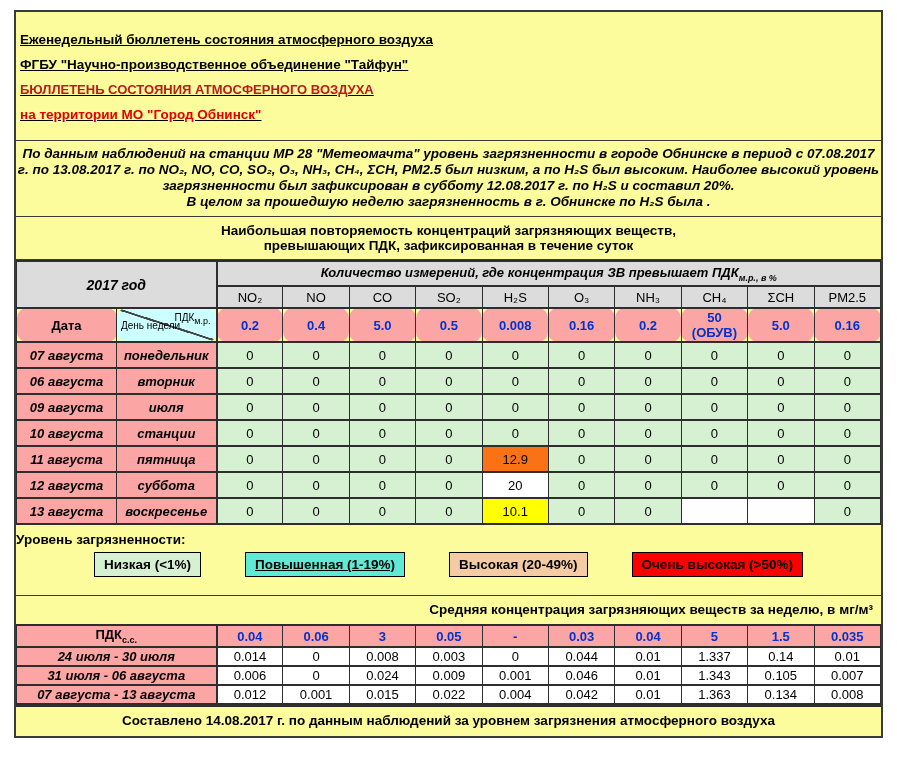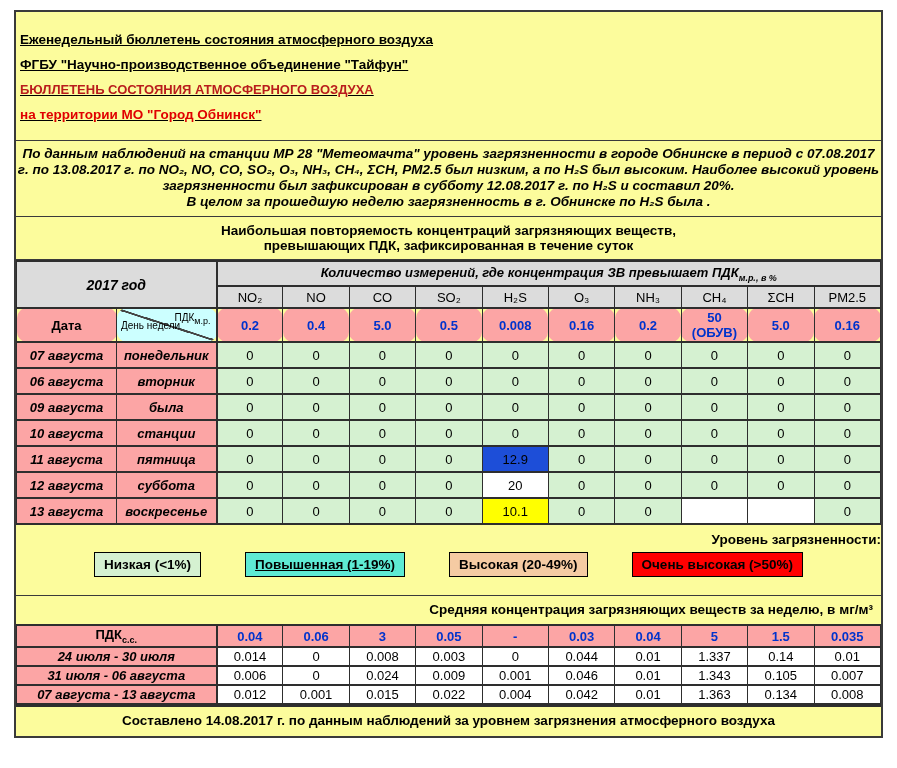--- a/index.html
+++ b/index.html
@@ -42,21 +42,21 @@
   tr.r-data td { height:26px; }
   tr.r-wrow td { height:19px; }
 
   
   td.diag { background-color:#CCFFFF; padding:0; position:relative;
     background-image:linear-gradient(to top right, transparent calc(50% - 1px), #444 calc(50% - 1px), #444 calc(50% + 1px), transparent calc(50% + 1px)); }
   .diag-top    { position:absolute; top:3px; right:5px; font-size:10px; }
   .diag-bottom { position:absolute; bottom:10px; left:4px; font-size:10px; }
 
   
-  .legend { border-bottom:1px solid #3a3a3a; padding:4px 0 18px; text-align:right; }
+  .legend { border-bottom:1px solid #3a3a3a; padding:4px 0 18px; text-align:left; }
   .legend-title { font-weight:bold; font-size:13.5px; margin:3px 0 5px; }
   .legend-row { display:flex; justify-content:center;gap:44px; }
   .legend-item { border:1px solid #000; padding:4px 9px; font-weight:bold; font-size:13.5px; color:#000; }
 
   .avg-head { padding:6px 8px 7px; text-align:right; font-weight:bold; font-size:13.5px; }
   .footer { padding:5px 8px 7px; text-align:center; font-weight:bold; font-size:13.5px; line-height:17px; }
   .footer p { margin:0; }
 </style>
 </head>
 <body>
@@ -151,21 +151,21 @@
           <td class="green">0</td>
           <td class="green">0</td>
           <td class="green">0</td>
           <td class="green">0</td>
           <td class="green">0</td>
           <td class="green">0</td>
           <td class="green">0</td>
         </tr>
         <tr class="r-data">
           <td class="cyan datec">09 августа</td>
-          <td class="cyan dayc">была</td>
+          <td class="cyan dayc">июля</td>
           <td class="green thickL">0</td>
           <td class="green">0</td>
           <td class="green">0</td>
           <td class="green">0</td>
           <td class="green">0</td>
           <td class="green">0</td>
           <td class="green">0</td>
           <td class="green">0</td>
           <td class="green">0</td>
           <td class="green">0</td>
@@ -184,21 +184,21 @@
           <td class="green">0</td>
           <td class="green">0</td>
         </tr>
         <tr class="r-data">
           <td class="cyan datec">11 августа</td>
           <td class="cyan dayc">пятница</td>
           <td class="green thickL">0</td>
           <td class="green">0</td>
           <td class="green">0</td>
           <td class="green">0</td>
-          <td style="background: #1d4ed8;">12.9</td>
+          <td style="background: #f97316;">12.9</td>
           <td class="green">0</td>
           <td class="green">0</td>
           <td class="green">0</td>
           <td class="green">0</td>
           <td class="green">0</td>
         </tr>
         <tr class="r-data">
           <td class="cyan datec">12 августа</td>
           <td class="cyan dayc">суббота</td>
           <td class="green thickL">0</td>

